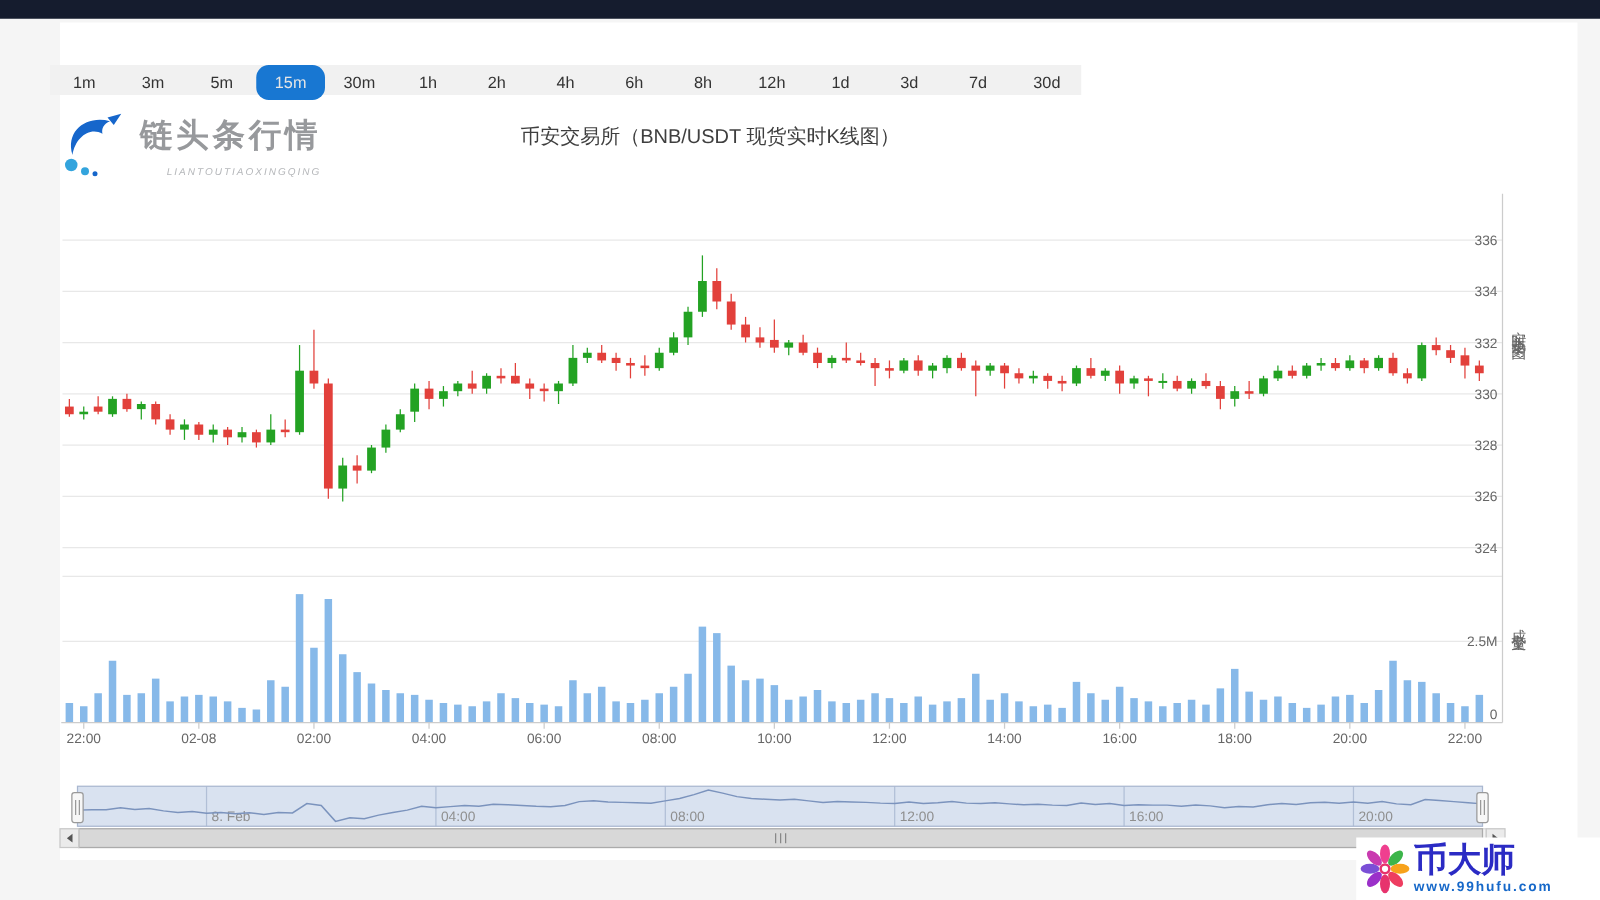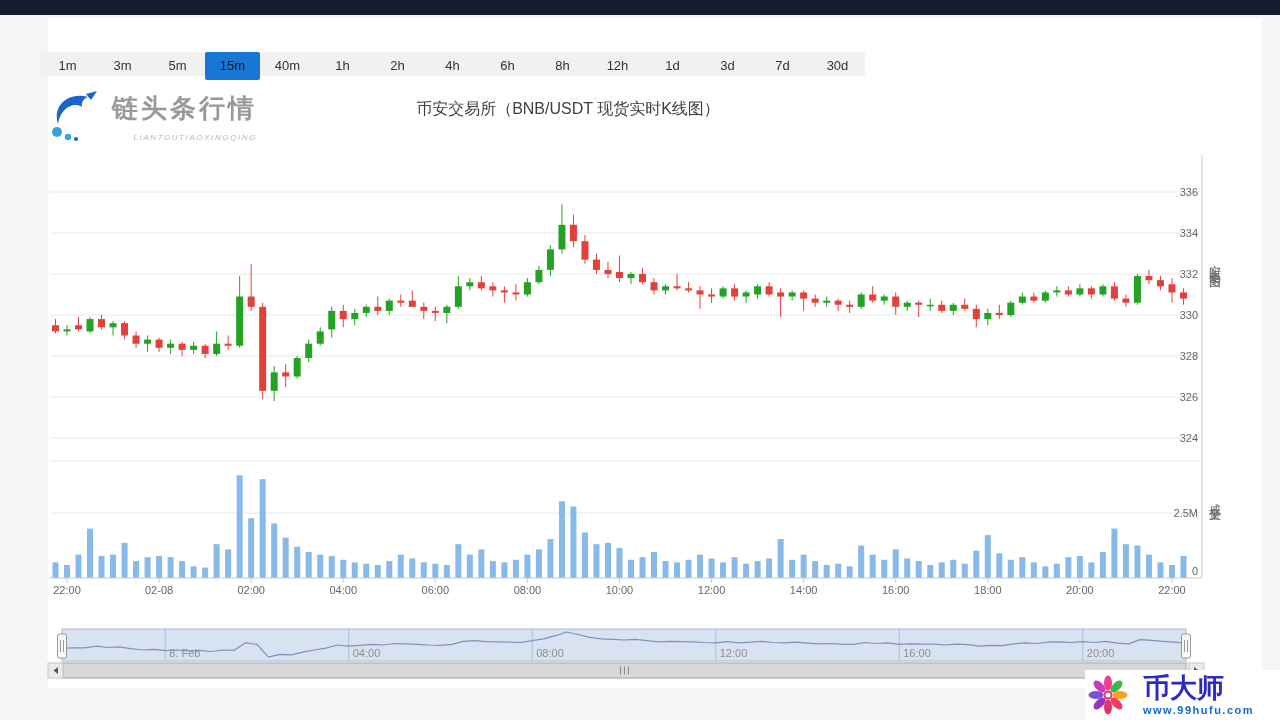--- a/index.html
+++ b/index.html
@@ -3,51 +3,51 @@
 <meta charset="utf-8">
 <style>
   html,body{margin:0;padding:0;}
   body{width:1280px;height:720px;background:#f5f5f5;position:relative;overflow:hidden;
        font-family:"Liberation Sans",sans-serif;}
   .topbar{position:absolute;left:0;top:0;width:1280px;height:15px;background:#151c2e;}
   .card{position:absolute;left:48px;top:18px;width:1214px;height:670px;background:#ffffff;}
   .tfbar{position:absolute;left:40px;top:52px;width:825px;height:24px;background:#f1f1f1;
          display:flex;flex-direction:row;}
   .tfbtn{width:55px;height:28px;line-height:28px;text-align:center;font-size:13px;color:#333;cursor:pointer;}
-  .tfbtn.sel{background:#1877d2;color:#0f172a;border-radius:2px;}
+  .tfbtn.sel{background:#1877d2;color:#e5e5e5;border-radius:10px;}
   .logo{position:absolute;left:48px;top:88px;display:flex;align-items:center;}
   .logo-texts{margin-left:8px;margin-top:4px;}
   .logo-main{font-size:26px;font-weight:bold;color:#97999c;letter-spacing:3px;line-height:1.1;}
   .logo-sub{font-size:8px;color:#b5b7ba;letter-spacing:1.6px;text-align:right;margin-top:10px;font-style:italic;}
   .page-title{position:absolute;left:0;top:99px;width:1136px;text-align:center;
               font-size:16px;color:#3f3f3f;}
   svg{font-family:"Liberation Sans",sans-serif;}
   .chart-svg{position:absolute;left:48px;top:148px;}
   .nav-svg{position:absolute;left:40px;top:612px;}
   .vlabel{position:absolute;writing-mode:vertical-rl;font-size:12px;color:#666;letter-spacing:3px;}
   #vlabel-trend{left:1206px;top:255px;}
   #vlabel-vol{left:1206px;top:494px;}
   .watermark{position:absolute;left:1085px;top:670px;width:195px;height:50px;background:#fff;
              display:flex;align-items:center;}
-  .wm-texts{margin-left:12px;}
+  .wm-texts{margin-left:0;}
   .wm-name{font-size:27px;font-weight:bold;color:#2b2bc4;line-height:1;}
   .wm-url{font-size:11px;font-weight:bold;color:#1668c9;letter-spacing:1.5px;margin-top:2px;}
 </style>
 </head>
 <body>
 
 <div class="topbar"></div>
 <div class="card"></div>
 
 <div class="tfbar">
     <div class="tfbtn">1m</div>
     <div class="tfbtn">3m</div>
     <div class="tfbtn">5m</div>
     <div class="tfbtn sel">15m</div>
-    <div class="tfbtn">40m</div>
+    <div class="tfbtn">30m</div>
     <div class="tfbtn">1h</div>
     <div class="tfbtn">2h</div>
     <div class="tfbtn">4h</div>
     <div class="tfbtn">6h</div>
     <div class="tfbtn">8h</div>
     <div class="tfbtn">12h</div>
     <div class="tfbtn">1d</div>
     <div class="tfbtn">3d</div>
     <div class="tfbtn">7d</div>
     <div class="tfbtn">30d</div>

